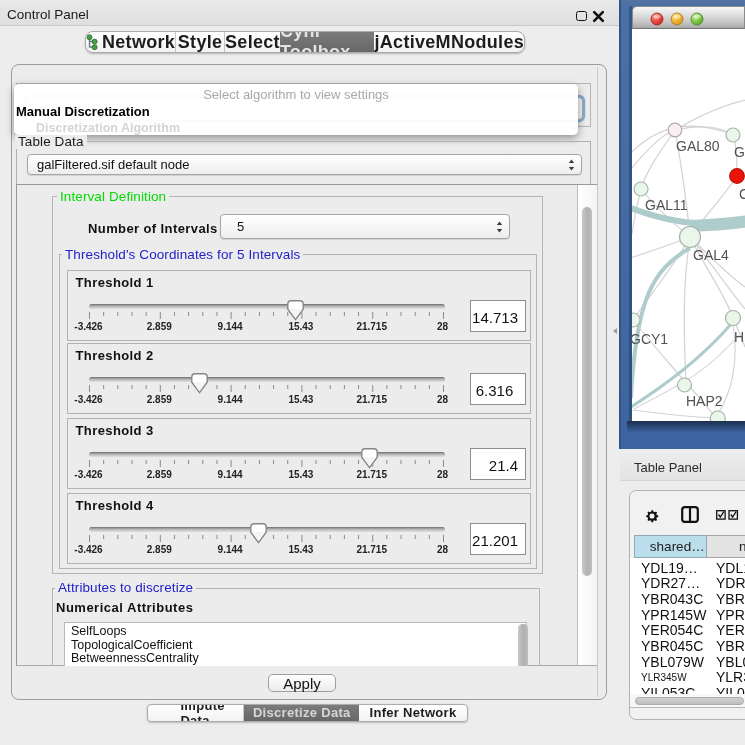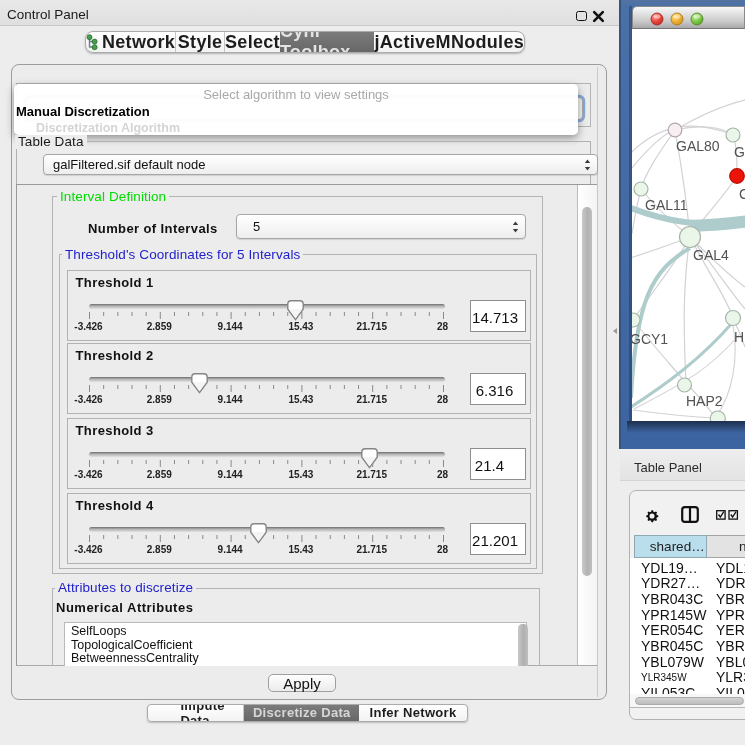--- a/index.html
+++ b/index.html
@@ -1,18 +1,18 @@
 <!DOCTYPE html>
 <html><head><meta charset="utf-8">
 <style>
 * { margin:0; padding:0; box-sizing:border-box; }
 html,body { width:745px; height:745px; overflow:hidden; }
 body { font-family:"Liberation Sans", sans-serif; background:#ededed; position:relative; }
 .abs { position:absolute; }
-.combo { background:linear-gradient(#ffffff,#f3f3f3 70%,#ededed); border:1px solid #a6a6a6; border-radius:4px; box-shadow:0 1px 1px rgba(0,0,0,0.12);margin-left:16px; }
+.combo { background:linear-gradient(#ffffff,#f3f3f3 70%,#ededed); border:1px solid #a6a6a6; border-radius:4px; box-shadow:0 1px 1px rgba(0,0,0,0.12); }
 .combo .ar { position:absolute; right:6px; top:50%; width:7px; height:12px; margin-top:-6px; }
 .ar svg { display:block; }
 .glabel { position:absolute; background:#ececec; padding:0 3px; font-size:13.5px; line-height:14px; white-space:nowrap; letter-spacing:0.1px; }
 .grp { position:absolute; border:1px solid #b4b4b4; }
 .bold { font-weight:bold; }
 .tseg { display:flex; align-items:center; justify-content:center; color:#1d1d1d; }
 </style></head>
 <body>
 
 <div class="abs" style="left:0;top:0;width:619px;height:26px;background:linear-gradient(#e9e9e9,#dfdfdf);border-bottom:1px solid #c9c9c9;">
@@ -201,21 +201,21 @@
       <div class="abs" style="left:-4.0px;top:50px;width:50px;text-align:center;font-size:10px;font-weight:600;color:#222;">-3.426</div>
       <div class="abs" style="left:66.8px;top:50px;width:50px;text-align:center;font-size:10px;font-weight:600;color:#222;">2.859</div>
       <div class="abs" style="left:137.6px;top:50px;width:50px;text-align:center;font-size:10px;font-weight:600;color:#222;">9.144</div>
       <div class="abs" style="left:208.4px;top:50px;width:50px;text-align:center;font-size:10px;font-weight:600;color:#222;">15.43</div>
       <div class="abs" style="left:279.2px;top:50px;width:50px;text-align:center;font-size:10px;font-weight:600;color:#222;">21.715</div>
       <div class="abs" style="left:350.0px;top:50px;width:50px;text-align:center;font-size:10px;font-weight:600;color:#222;">28</div>
       <svg class="abs" style="left:293.0px;top:29px;" width="17" height="21" viewBox="0 0 17 21">
         <path d="M4 0.8 L13 0.8 Q16.2 0.8 16.2 4 L16.2 9.2 L8.5 19.6 L0.8 9.2 L0.8 4 Q0.8 0.8 4 0.8 Z" fill="#ffffff" stroke="#858585" stroke-width="1.4"></path>
         <path d="M2 9 L15 9 L8.5 18 Z" fill="#f4f4f4" stroke="none"></path>
       </svg>
-      <div class="abs" style="left:402.5px;top:29px;width:56px;height:32px;background:#fff;border:1px solid #8e8e8e;font-size:15px;line-height:33px;text-align:right;padding-right:21px;color:#111;">21.4</div>
+      <div class="abs" style="left:402.5px;top:29px;width:56px;height:32px;background:#fff;border:1px solid #8e8e8e;font-size:15px;line-height:33px;text-align:right;padding-right:7px;color:#111;">21.4</div>
     </div>
     <div class="abs" style="left:49.5px;top:307.5px;width:464.5px;height:71px;background:#ececec;border:1px solid #b2b2b2;">
       <div class="abs bold" style="left:8px;top:4px;font-size:13px;letter-spacing:0.4px;color:#111;">Threshold 4</div>
       <div class="abs" style="left:21px;top:33px;width:356px;height:5px;border-radius:2.5px;background:linear-gradient(#6e6e6e,#b5b5b5 45%,#e2e2e2);"></div>
       <svg class="abs" style="left:0;top:41px;" width="400" height="8" viewBox="0 0 400 8">
         <rect x="21.00" y="0" width="1" height="7" fill="#8a8a8a"></rect>
         <rect x="35.16" y="0" width="1" height="4" fill="#8a8a8a"></rect>
         <rect x="49.32" y="0" width="1" height="4" fill="#8a8a8a"></rect>
         <rect x="63.48" y="0" width="1" height="4" fill="#8a8a8a"></rect>
         <rect x="77.64" y="0" width="1" height="4" fill="#8a8a8a"></rect>

